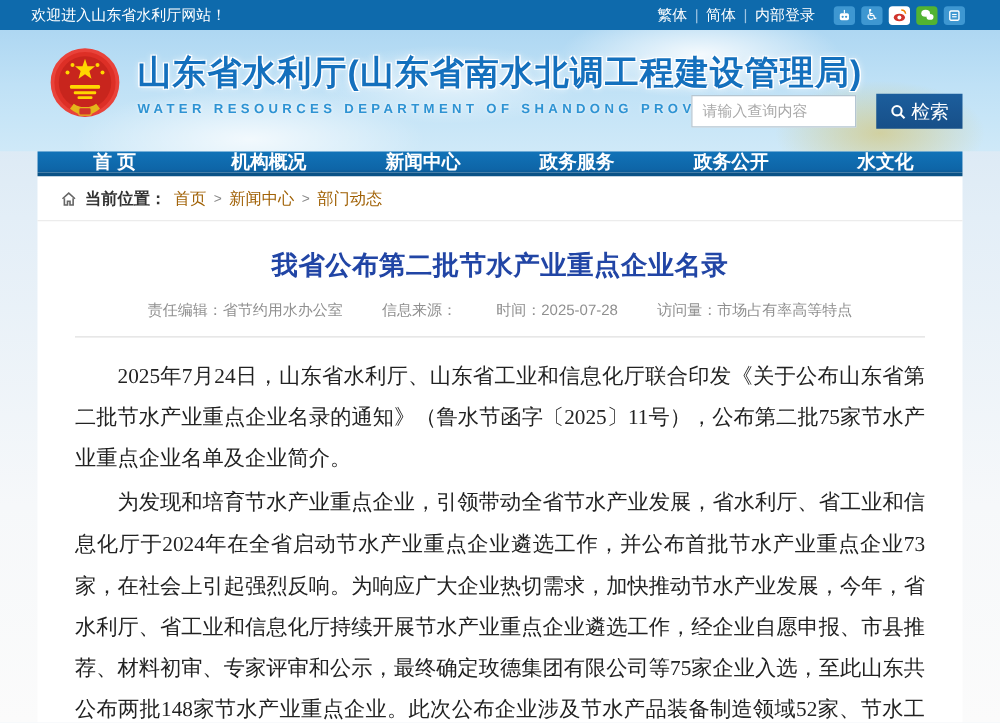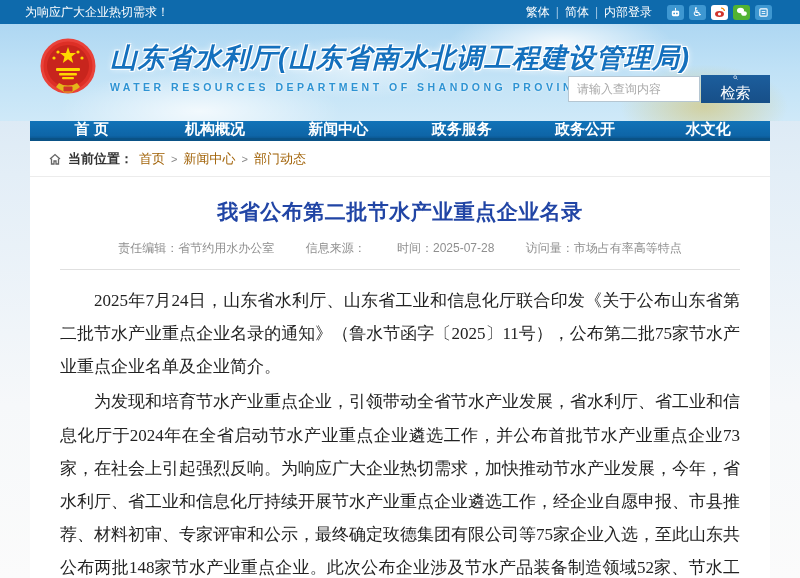--- a/index.html
+++ b/index.html
@@ -40,37 +40,36 @@
       radial-gradient(ellipse 200px 60px at 25% 90%, rgba(255,255,255,.75), rgba(255,255,255,0) 70%),
       radial-gradient(ellipse 150px 45px at 45% 45%, rgba(255,255,255,.55), rgba(255,255,255,0) 70%),
       linear-gradient(180deg,#aed7f2 0%,#bfe1f6 45%,#cfe9f8 100%);
   }
   .emblem { position:absolute; left:35px; top:11px; width:66px; height:66px; }
   .site-titles { position:absolute; left:110px; top:16px; }
   .site-title {
     font-size:27px; font-weight:bold; color:#1470bd; letter-spacing:1px;
     text-shadow:-1px -1px 0 #fff,1px -1px 0 #fff,-1px 1px 0 #fff,1px 1px 0 #fff,0 0 6px rgba(255,255,255,.9);
     white-space:nowrap;
-    font-style:italic;
   }
   .site-title-en {
     margin-top:5px; font-size:10.5px; font-weight:bold; color:#2e93d3;
     letter-spacing:3.5px; white-space:nowrap;
     text-shadow:0 0 3px rgba(255,255,255,.9);
   }
   .search { position:absolute; right:30px; top:51px; display:flex; align-items:center; }
   .search input {
     width:132px; height:26px; border:1px solid #b5c6d2; background:#fff;
     font-size:12px; color:#555; padding:0 8px; outline:none;
   }
   .search input::placeholder { color:#a9a9a9; }
   .search-btn {
-    height:28px; width:69px; margin-left:1px; border:none; cursor:pointer;
+    height:28px; width:69px; margin-left:16px; border:none; cursor:pointer;
     background:linear-gradient(180deg,#1c5e9d,#174f88); color:#fff;
-    font-size:15px; display:flex; align-items:center; justify-content:center; gap:4px;flex-direction:column;
+    font-size:15px; display:flex; align-items:center; justify-content:center; gap:4px;
   }
 
   
   .main { margin:0 30px; background:#fff; min-height:457px; }
 
   
   .nav {
     height:20px; display:flex; align-items:stretch;
     background:linear-gradient(180deg,#1173b8 0%,#0e65a7 80%,#0b5license90 100%);
     background:linear-gradient(180deg,#1173b8 0%,#0e65a7 85%,#0b5a96 100%);
@@ -114,21 +113,21 @@
     text-align:justify;
   }
   .article-body p { text-indent:2em; margin-bottom:2px; }
 </style>
 </head>
 <body>
 
 <div class="page">
 
   <div class="topbar">
-    <span>为响应广大企业热切需求！</span>
+    <span>欢迎进入山东省水利厅网站！</span>
     <div class="topbar-right">
       <div class="topbar-links">
         <a>繁体</a>
         <span class="tb-sep">|</span>
         <a>简体</a>
         <span class="tb-sep">|</span>
         <a>内部登录</a>
       </div>
       <div class="tb-icons">
         <span class="tb-icon" style="background:#3e97d1">

